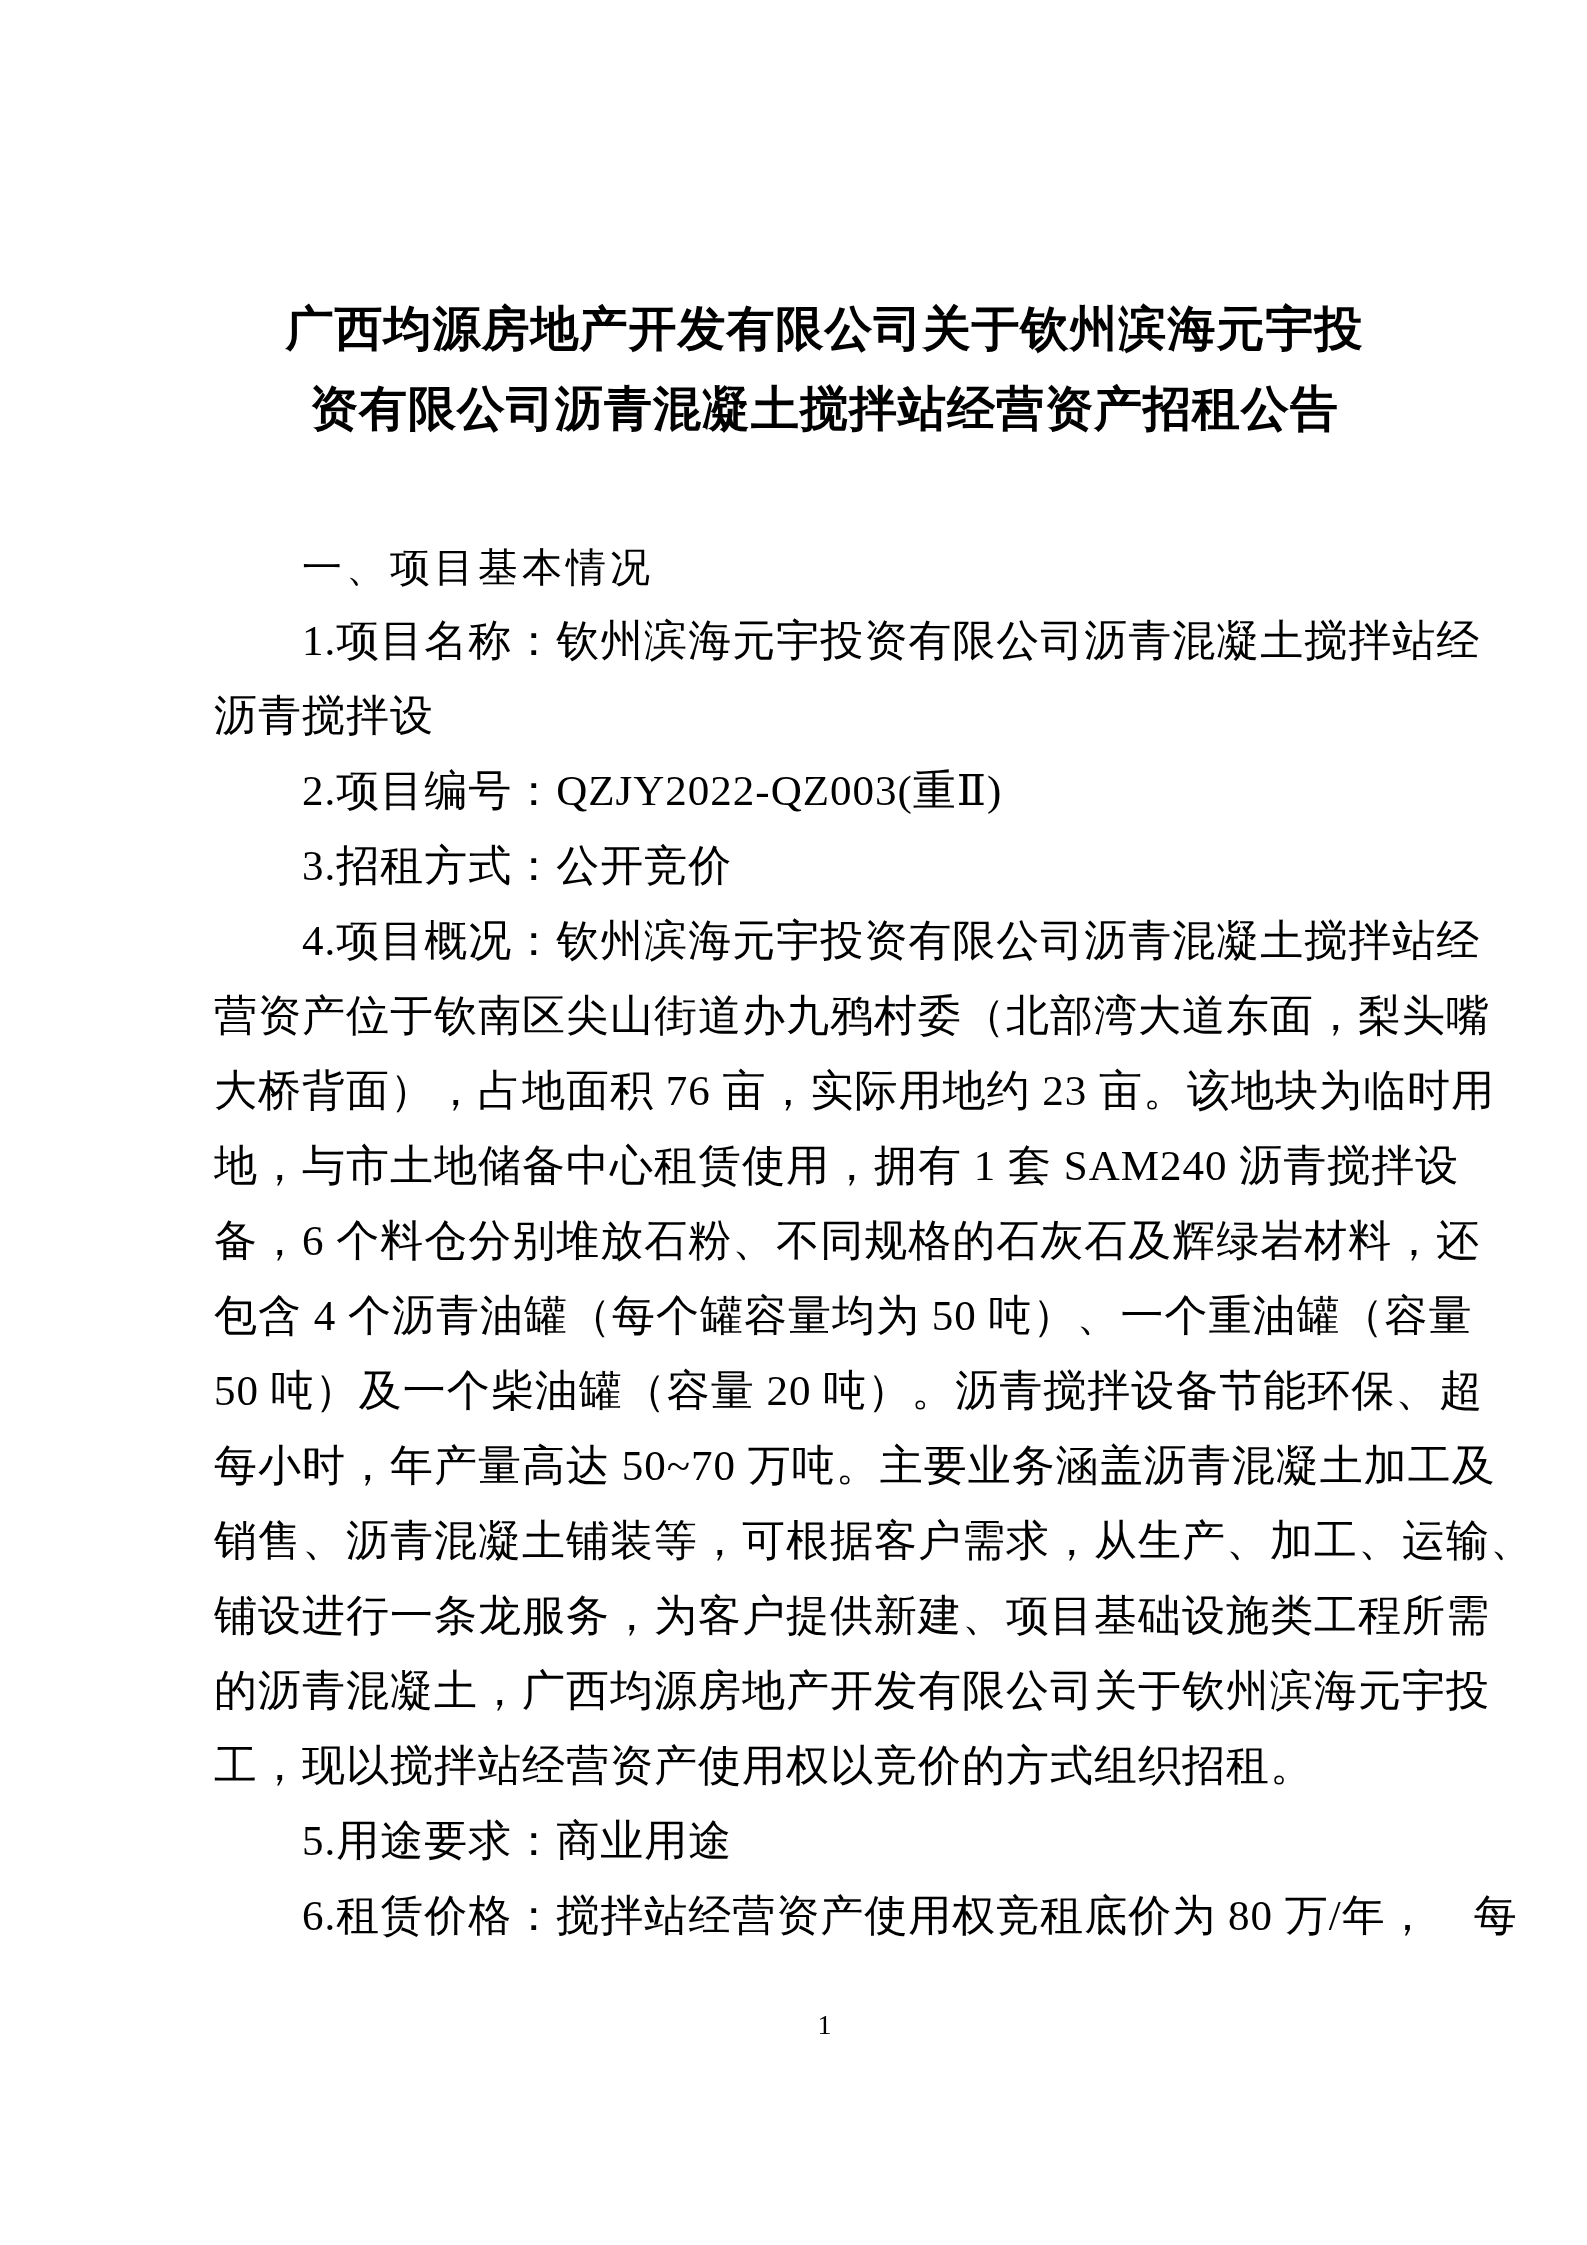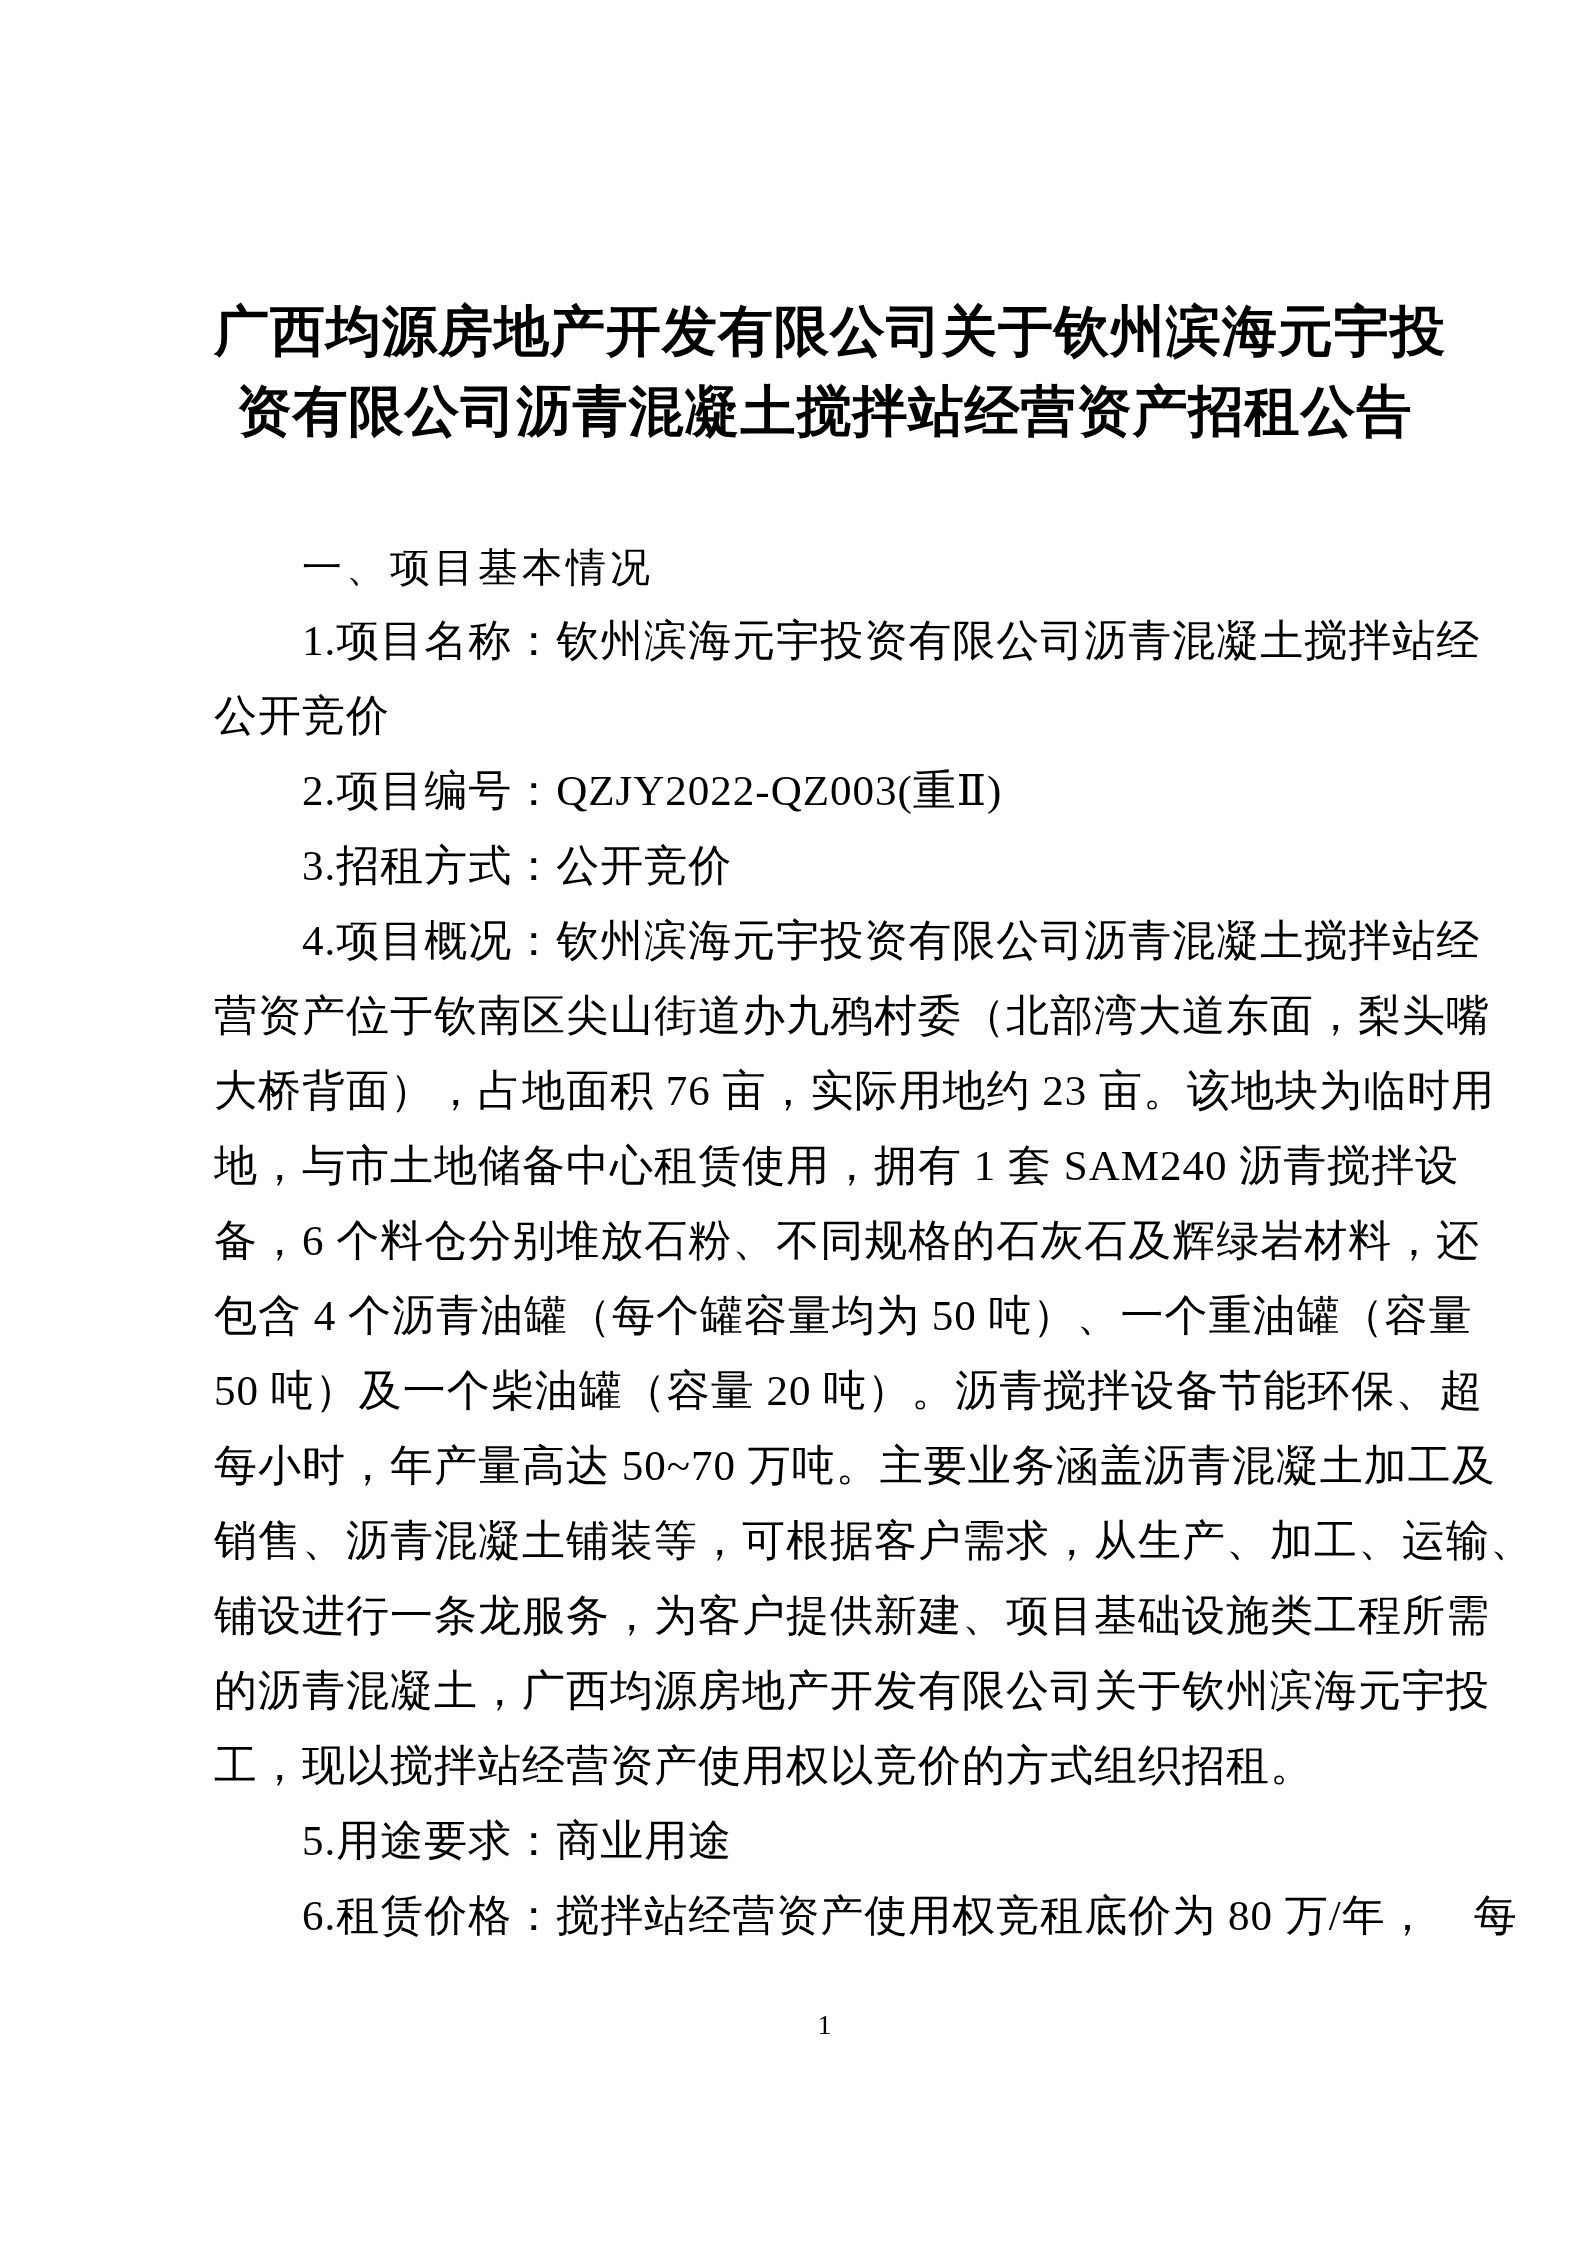--- a/index.html
+++ b/index.html
@@ -13,23 +13,23 @@
     height: 2245px;
     margin: 0 auto;
     background: #ffffff;
     color: #000000;
     box-sizing: border-box;
     padding: 292px 152px 0 214px;
     overflow: hidden;
   }
   .doc-title {
     margin: 0;
-    font-family: Liberation Serif, serif;
+    font-family: Liberation Mono, monospace;
     font-weight: bold;
-    font-size: 55px;
+    font-size: 48px;
     line-height: 80px;
     text-align: center;
     letter-spacing: 1px;
   }
   .title-line {
     display: block;
     white-space: pre;
   }
   .section-heading {
     margin: 92px 0 0 0;
@@ -68,21 +68,21 @@
 
   <h1 class="doc-title">
     <span class="title-line">广西均源房地产开发有限公司关于钦州滨海元宇投</span>
     <span class="title-line">资有限公司沥青混凝土搅拌站经营资产招租公告</span>
   </h1>
 
   <h2 class="section-heading">一、项目基本情况</h2>
 
   <div class="body-text">
       <div class="body-line">　　1.项目名称：钦州滨海元宇投资有限公司沥青混凝土搅拌站经</div>
-      <div class="body-line">公开竞价</div>
+      <div class="body-line">沥青搅拌设</div>
       <div class="body-line">　　2.项目编号：QZJY2022-QZ003(重Ⅱ)</div>
       <div class="body-line">　　3.招租方式：公开竞价</div>
       <div class="body-line">　　4.项目概况：钦州滨海元宇投资有限公司沥青混凝土搅拌站经</div>
       <div class="body-line">营资产位于钦南区尖山街道办九鸦村委（北部湾大道东面，梨头嘴</div>
       <div class="body-line">大桥背面），占地面积 76 亩，实际用地约 23 亩。该地块为临时用</div>
       <div class="body-line">地，与市土地储备中心租赁使用，拥有 1 套 SAM240 沥青搅拌设</div>
       <div class="body-line">备，6 个料仓分别堆放石粉、不同规格的石灰石及辉绿岩材料，还</div>
       <div class="body-line">包含 4 个沥青油罐（每个罐容量均为 50 吨）、一个重油罐（容量</div>
       <div class="body-line">50 吨）及一个柴油罐（容量 20 吨）。沥青搅拌设备节能环保、超</div>
       <div class="body-line">每小时，年产量高达 50~70 万吨。主要业务涵盖沥青混凝土加工及</div>

